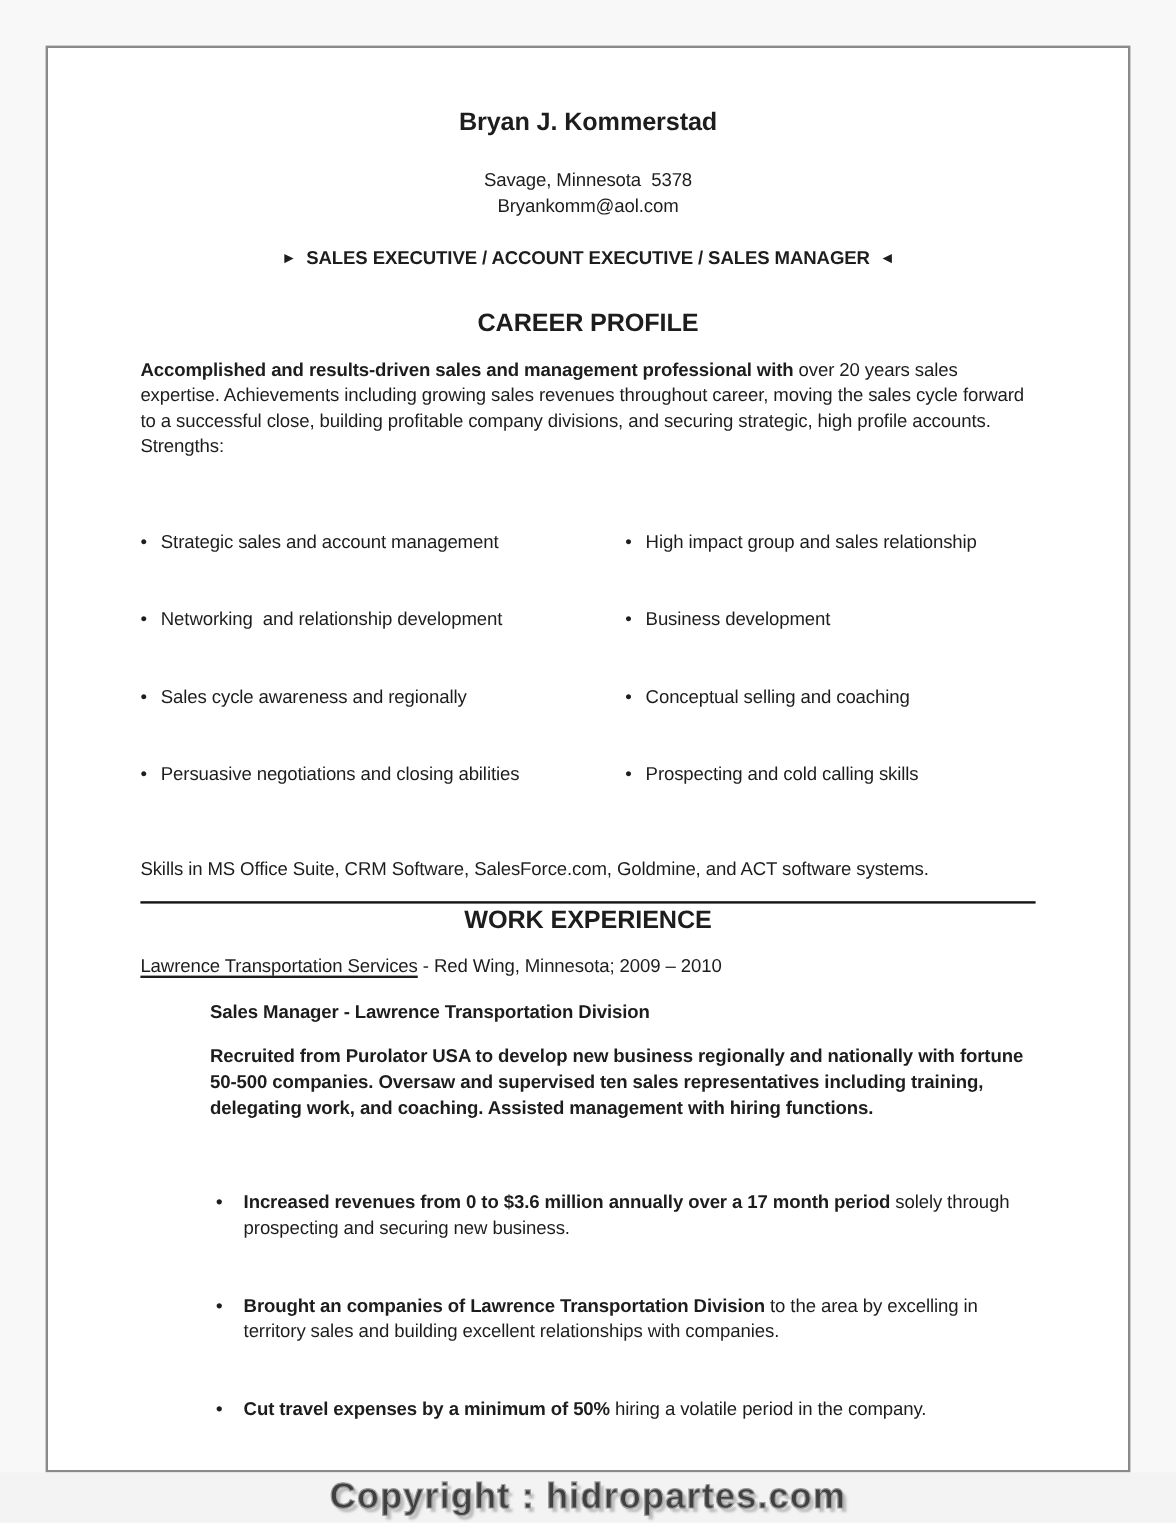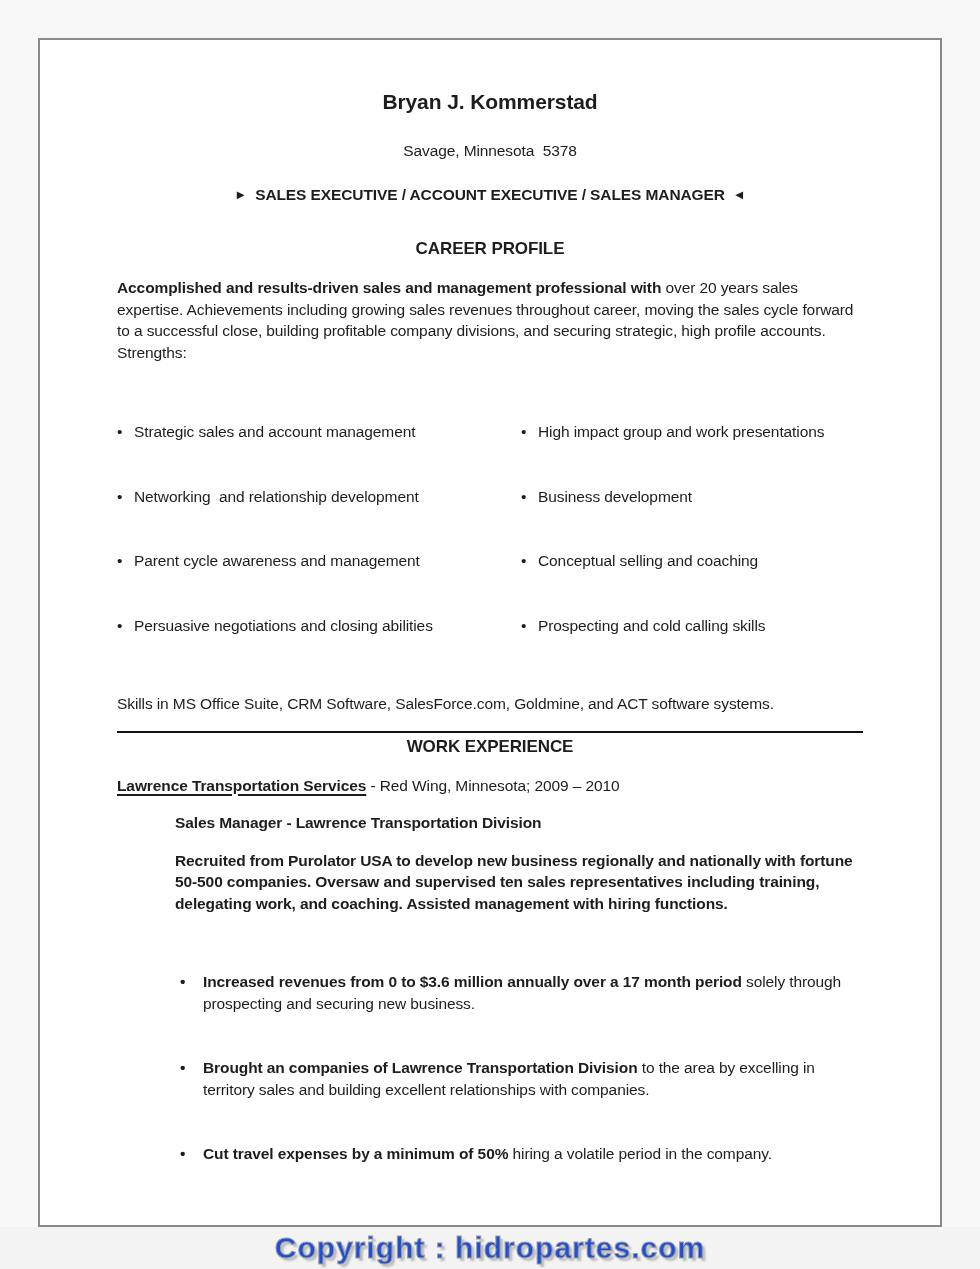--- a/index.html
+++ b/index.html
@@ -40,21 +40,21 @@
     line-height: 24px;
   }
   .contact-line { margin: 0; }
   .headline {
     margin: 22px 0 0 0;
     font-weight: bold;
     font-size: 15.5px;
   }
   .headline .arrow { font-size: 13px; position: relative; top: -1px; padding: 0 8px; }
   .section-title {
-    font-size: 17px;
+    font-size: 21px;
     font-weight: bold;
     margin: 32px 0 0 0;
     line-height: 22px;
   }
   .intro { margin: 17px 0 0 0; }
   .strengths {
     display: flex;
     margin-top: 15px;
   }
   .strengths ul {
@@ -67,21 +67,21 @@
   .strengths .bullet { width: 17px; flex: 0 0 17px; }
   .skills-line { margin: 14px 0 0 0; }
   .rule {
     border: none;
     border-top: 2px solid #141414;
     margin: 16px 0 3px 0;
   }
   .work-title { margin-top: 3px; }
   .job-heading { margin: 17px 0 0 0; }
   .company {
-    font-weight: bold;
+    font-weight: normal;
     text-decoration: underline;
     text-decoration-thickness: 1.5px;
     text-underline-offset: 3px;
   }
   .job-desc {
     margin: 0;
     font-style: italic;
   }
   .position-title {
     margin: 16px 0 0 58px;
@@ -103,52 +103,53 @@
     width: 980px;
     height: 42px;
     display: flex;
     align-items: center;
     justify-content: center;
     background: #f3f3f3;
   }
   .watermark-text {
     font-size: 30px;
     font-weight: bold;
-    color: #1d4ed8;
+    color: #404040;
     -webkit-text-stroke: 1px #9d9d9d;
     text-shadow: 3px 3px 2px rgba(160,160,160,0.65);
     letter-spacing: 1px;
     white-space: pre;
   }
 </style>
 </head>
 <body>
 
 <div class="canvas">
   <div class="page">
 
     <h1 class="person-name center">Bryan J. Kommerstad</h1>
 
     <p class="contact-line center">Savage, Minnesota  5378</p>
+    <p class="contact-line center">Bryankomm@aol.com</p>
 
     <p class="headline center"><span class="arrow">►</span><span>SALES EXECUTIVE / ACCOUNT EXECUTIVE / SALES MANAGER</span><span class="arrow">◄</span></p>
 
     <h2 class="section-title center">CAREER PROFILE</h2>
 
     <p class="intro"><span class="b" style="font-weight:bold">Accomplished and results-driven sales and management professional with</span><span> over 20 years sales expertise. Achievements including growing sales revenues throughout career, moving the sales cycle forward to a successful close, building profitable company divisions, and securing strategic, high profile accounts. Strengths:</span></p>
 
     <div class="strengths">
       <ul class="col-left">
         <li><span class="bullet">•</span><span>Strategic sales and account management</span></li>
         <li><span class="bullet">•</span><span>Networking  and relationship development</span></li>
-        <li><span class="bullet">•</span><span>Parent cycle awareness and management</span></li>
+        <li><span class="bullet">•</span><span>Sales cycle awareness and regionally</span></li>
         <li><span class="bullet">•</span><span>Persuasive negotiations and closing abilities</span></li>
       </ul>
       <ul class="col-right">
-        <li><span class="bullet">•</span><span>High impact group and work presentations</span></li>
+        <li><span class="bullet">•</span><span>High impact group and sales relationship</span></li>
         <li><span class="bullet">•</span><span>Business development</span></li>
         <li><span class="bullet">•</span><span>Conceptual selling and coaching</span></li>
         <li><span class="bullet">•</span><span>Prospecting and cold calling skills</span></li>
       </ul>
     </div>
 
     <p class="skills-line">Skills in MS Office Suite, CRM Software, SalesForce.com, Goldmine, and ACT software systems.</p>
 
     <hr class="rule">
 

